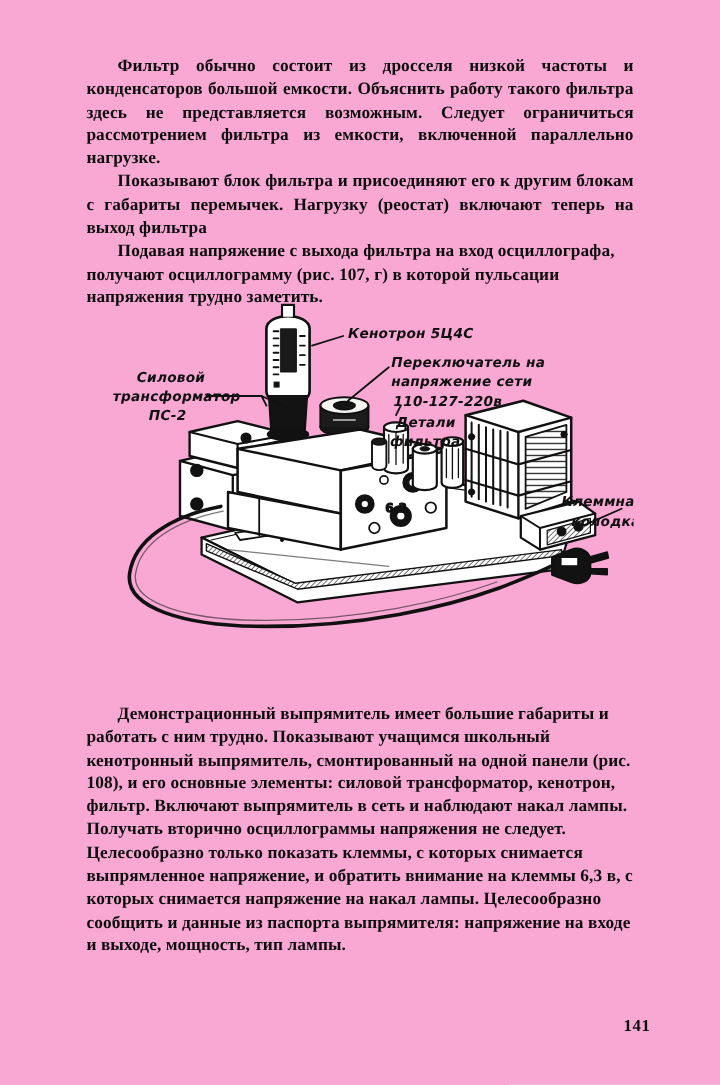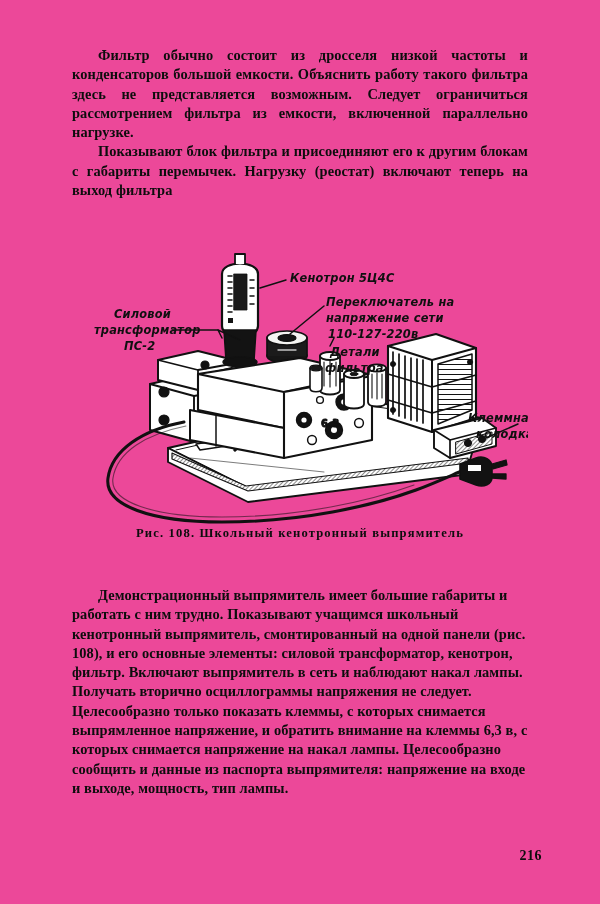--- a/index.html
+++ b/index.html
@@ -13,21 +13,21 @@
     height: 904px;
     position: relative;
     overflow: hidden;
     font-family: "Liberation Serif", "DejaVu Serif", serif;
     color: #0d0d0d;
   }
 
   .page {
     position: absolute;
     inset: 0;
-    background: #ec4899;
+    background: #f9a8d4;
   }
 
   
   .textblock {
     position: absolute;
     left: 72px;
     width: 456px;
     text-align: justify;
     font-size: 14.4px;
     line-height: 19.3px;
@@ -99,20 +99,21 @@
   .callout.small { font-size: 11px; }
 </style>
 </head>
 <body>
 
 <div class="page">
 
   <div class="textblock" id="para-top">
     <p>Фильтр обычно состоит из дросселя низкой частоты и конденсаторов большой емкости. Объяснить работу такого фильтра здесь не представляется возможным. Следует ограничиться рассмотрением фильтра из емкости, включенной параллельно нагрузке.</p>
     <p>Показывают блок фильтра и присоединяют его к другим блокам с габариты перемычек. Нагрузку (реостат) включают теперь на выход фильтра</p>
+    <p class="last-line-left">Подавая напряжение с выхода фильтра на вход осциллографа, получают осциллограмму (рис. 107, г) в которой пульсации напряжения трудно заметить.</p>
   </div>
 
   <figure id="figure" style="margin:0;">
 
     <div id="figure-art">
       <svg viewBox="0 0 456 292" xmlns="http://www.w3.org/2000/svg" aria-hidden="true">
         <defs>
           <pattern id="hatch" width="4" height="4" patternUnits="userSpaceOnUse" patternTransform="rotate(45)">
             <rect width="4" height="4" fill="#ffffff"></rect>
             <line x1="0" y1="0" x2="0" y2="4" stroke="#141414" stroke-width="1.6"></line>
@@ -307,22 +308,21 @@
           <text class="callout" x="42" y="84">Силовой</text>
           <text class="callout" x="22" y="100">трансформатор</text>
           <text class="callout" x="52" y="116">ПС-2</text>
 
           <text class="callout" x="396" y="188">Клеммная</text>
           <text class="callout" x="404" y="204">колодка</text>
         </g>
       </svg>
     </div>
 
-    <figcaption class="fig-caption">Рис. 108. Школьный кенотронный выпрямитель</figcaption>
   </figure>
 
   <div class="textblock" id="para-bottom">
     <p class="last-line-left">Демонстрационный выпрямитель имеет большие габариты и работать с ним трудно. Показывают учащимся школьный кенотронный выпрямитель, смонтированный на одной панели (рис. 108), и его основные элементы: силовой трансформатор, кенотрон, фильтр. Включают  выпрямитель в сеть и наблюдают накал лампы. Получать вторично осциллограммы напряжения не следует. Целесообразно только показать клеммы, с которых снимается выпрямленное напряжение, и обратить внимание на клеммы 6,3 в, с которых снимается напряжение на накал лампы. Целесообразно сообщить и данные из паспорта выпрямителя: напряжение на входе и выходе, мощность, тип лампы.</p>
   </div>
 
-  <div id="page-number">216</div>
+  <div id="page-number">141</div>
 
 </div>
 
 </body></html>

